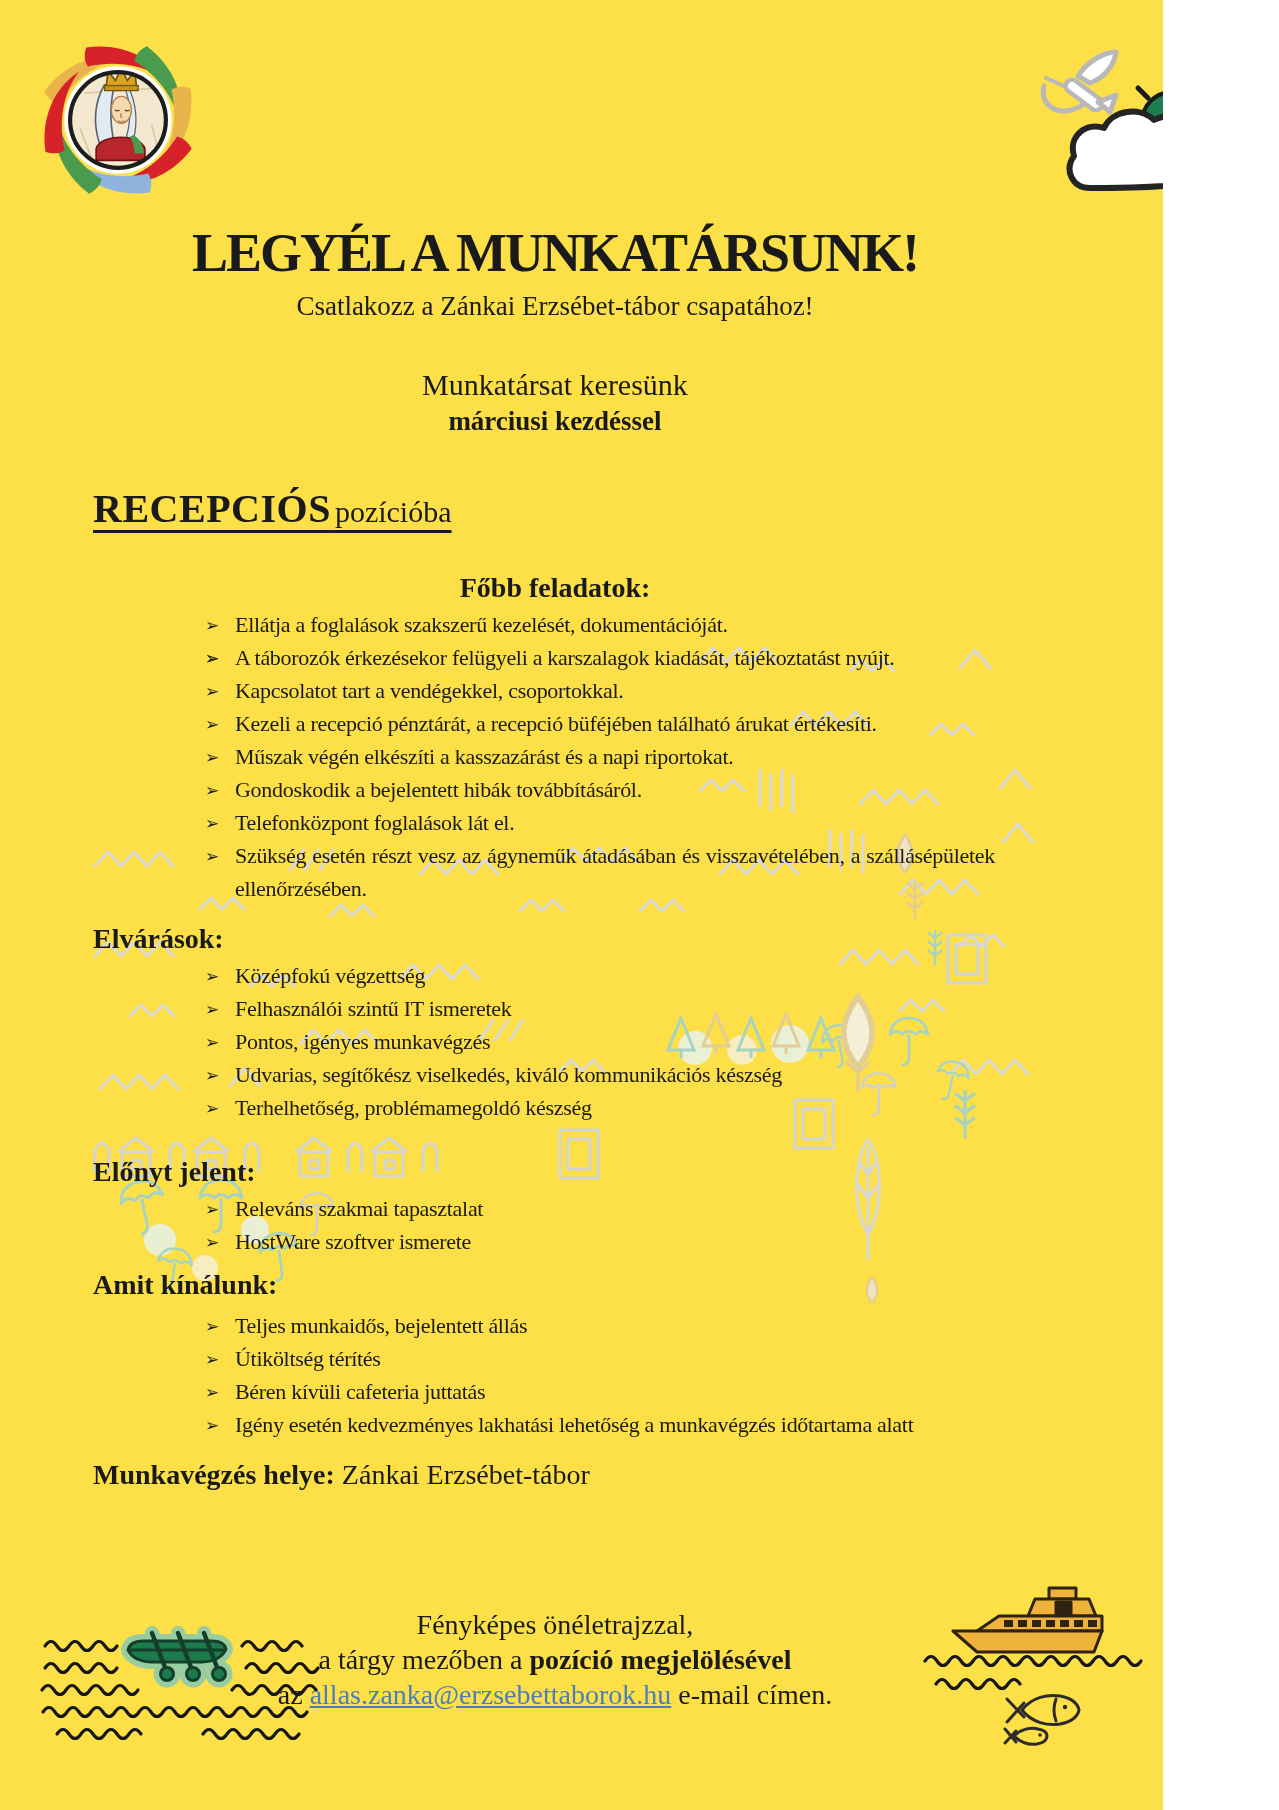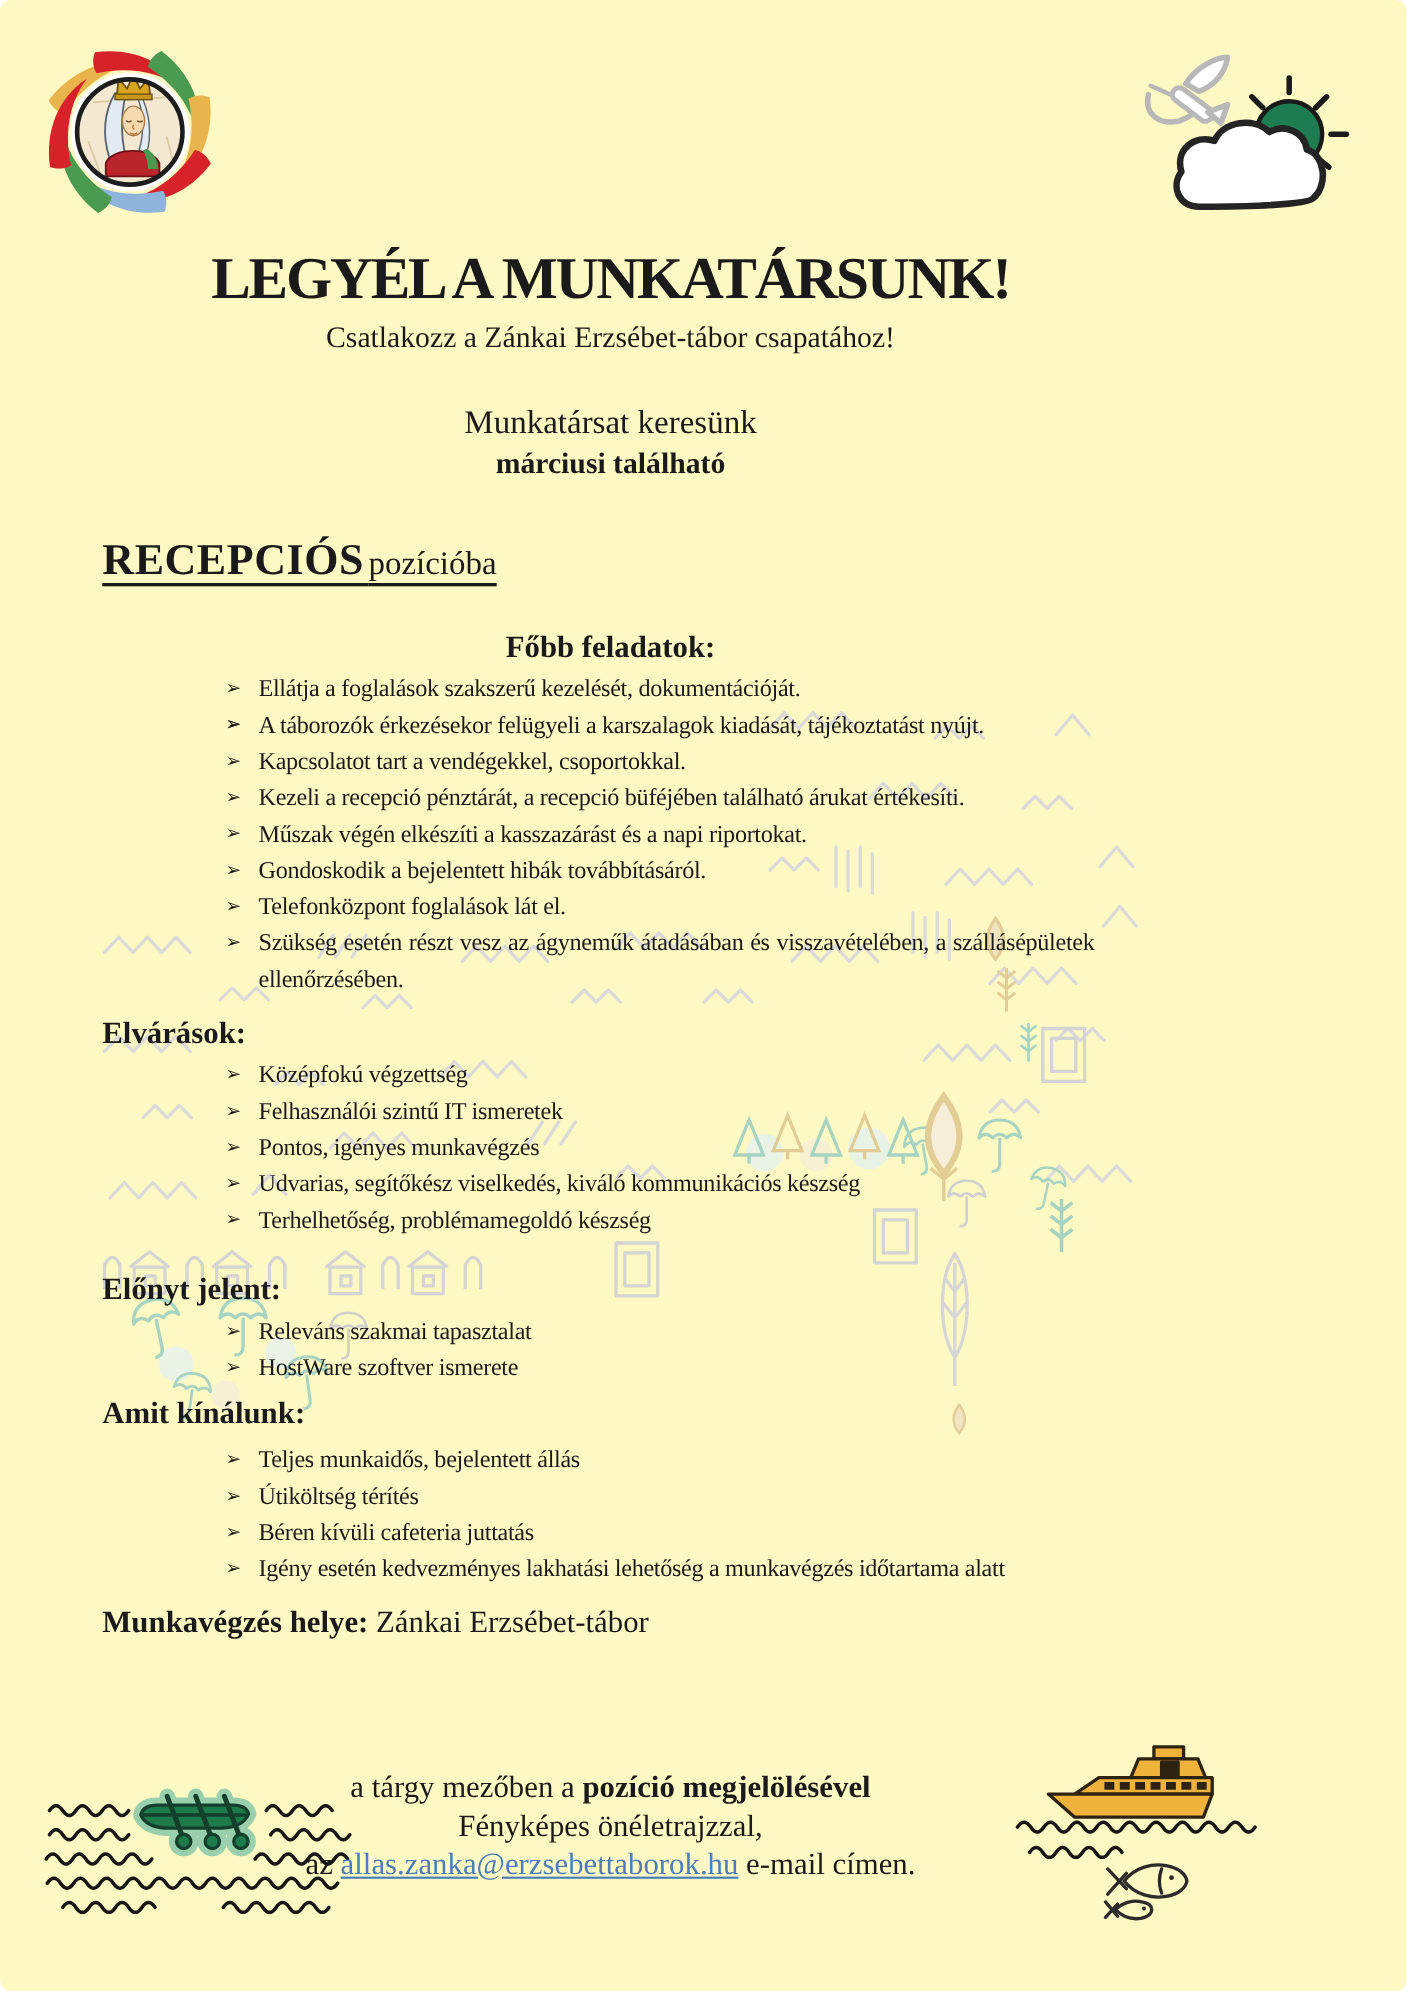--- a/index.html
+++ b/index.html
@@ -2,21 +2,21 @@
 <html><head>
 <meta charset="utf-8">
 <style>
   * { margin:0; padding:0; box-sizing:border-box; }
   html,body { background:#ffffff; }
   body {
     width:1279px; height:1810px;
     font-family:"Liberation Serif", serif;
     color:#1a1a1a;
   }
-  .page { position:relative; width:1279px; height:1810px; background:#fef9c3; overflow:hidden;border-radius:10px; }
+  .page { position:relative; width:1163px; height:1810px; background:#fde047; overflow:hidden; }
   .watermark { position:absolute; left:0; top:0; z-index:0; }
   .logo-wrap { position:absolute; left:34px; top:36px; width:168px; height:168px; z-index:2; }
   .topicons-wrap { position:absolute; left:1020px; top:40px; width:215px; height:165px; z-index:2; }
   .bottomdeco-wrap { position:absolute; left:0; top:0; width:1279px; height:1810px; z-index:1; pointer-events:none; }
 
   .text-col { position:relative; z-index:2; width:924px; margin-left:93px; padding-top:222px; }
   .center { text-align:center; }
 
   h1.title { font-size:54px; line-height:62px; font-weight:bold; letter-spacing:-2px; }
   .subtitle { font-size:27px; line-height:36px; margin-top:4px; }
@@ -319,21 +319,21 @@
       <path d="M1014,1736 C1021,1729 1031,1727 1038,1729 C1044,1730 1047,1733 1047,1736 C1047,1740 1043,1743 1037,1744 C1030,1745 1021,1743 1014,1736 Z"></path>
       <path d="M1016,1731 L1005,1743 M1016,1742 L1005,1729"></path>
       <circle cx="1040" cy="1735" r="1.8" fill="#2b2b2b" stroke="none"></circle>
     </g>
   </svg>
 
   <div class="text-col">
     <h1 class="title center">LEGYÉL A MUNKATÁRSUNK!</h1>
     <div class="subtitle center">Csatlakozz a Zánkai Erzsébet-tábor csapatához!</div>
     <div class="intro1 center">Munkatársat keresünk</div>
-    <div class="intro2 center">márciusi található</div>
+    <div class="intro2 center">márciusi kezdéssel</div>
 
     <div class="position-line">
       <span class="pos-main">RECEPCIÓS</span>
       <span class="pos-suffix">pozícióba</span>
     </div>
 
     <section id="sec0">
       <h2 class="sec">Főbb feladatok:</h2>
       <ul class="blist">
         <li><span class="bm">➢</span><span>Ellátja a foglalások szakszerű kezelését, dokumentációját.</span></li>
@@ -376,19 +376,19 @@
         <li><span class="bm">➢</span><span>Igény esetén kedvezményes lakhatási lehetőség a munkavégzés időtartama alatt</span></li>
       </ul>
     </section>
 
     <p class="workplace">
       <span class="wlabel">Munkavégzés helye:</span>
       <span>Zánkai Erzsébet-tábor</span>
     </p>
 
     <div class="app">
+      <div>Fényképes önéletrajzzal,</div>
       <div><span>a tárgy mezőben a </span><strong>pozíció megjelölésével</strong></div>
-      <div>Fényképes önéletrajzzal,</div>
       <div><span>az </span><a class="email">allas.zanka@erzsebettaborok.hu</a><span> e-mail címen.</span></div>
     </div>
   </div>
 
 </div>
 
 </body></html>

